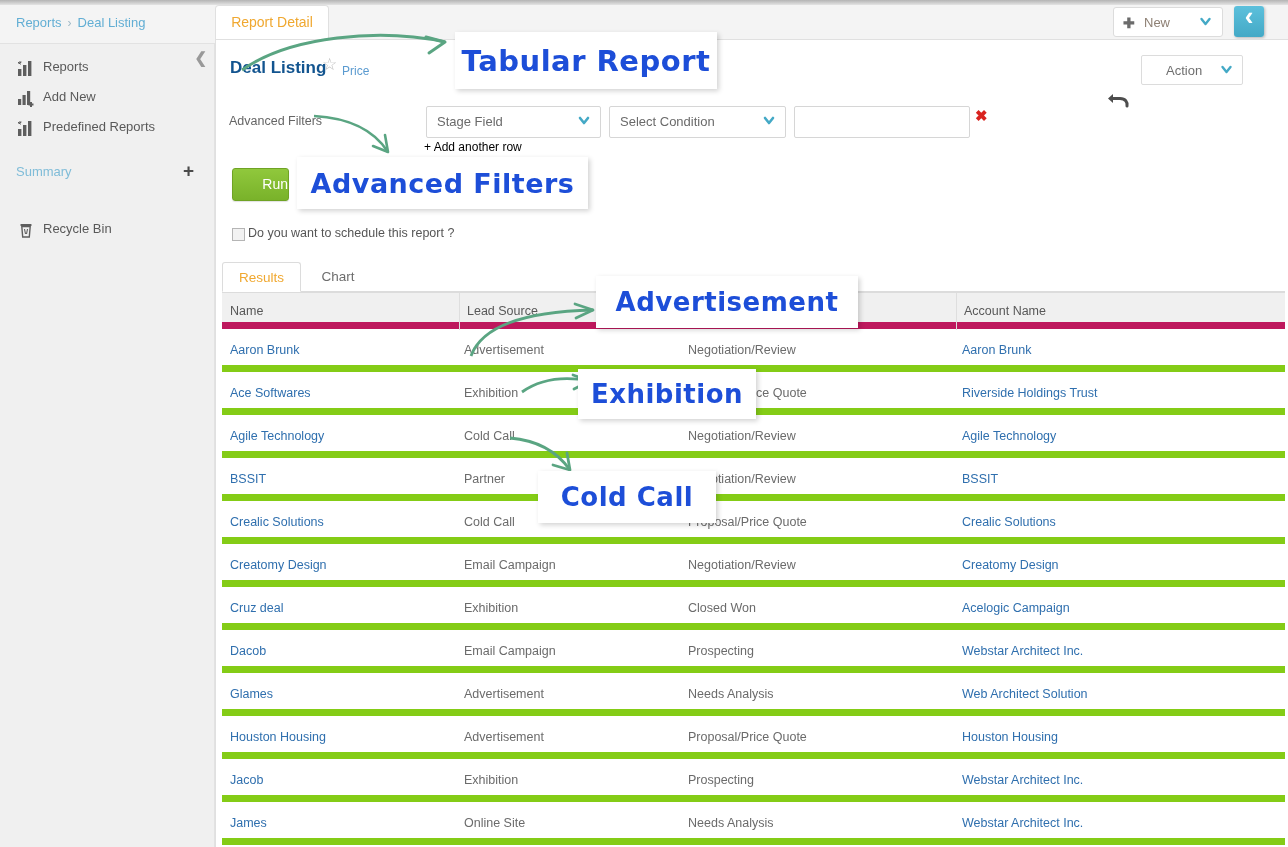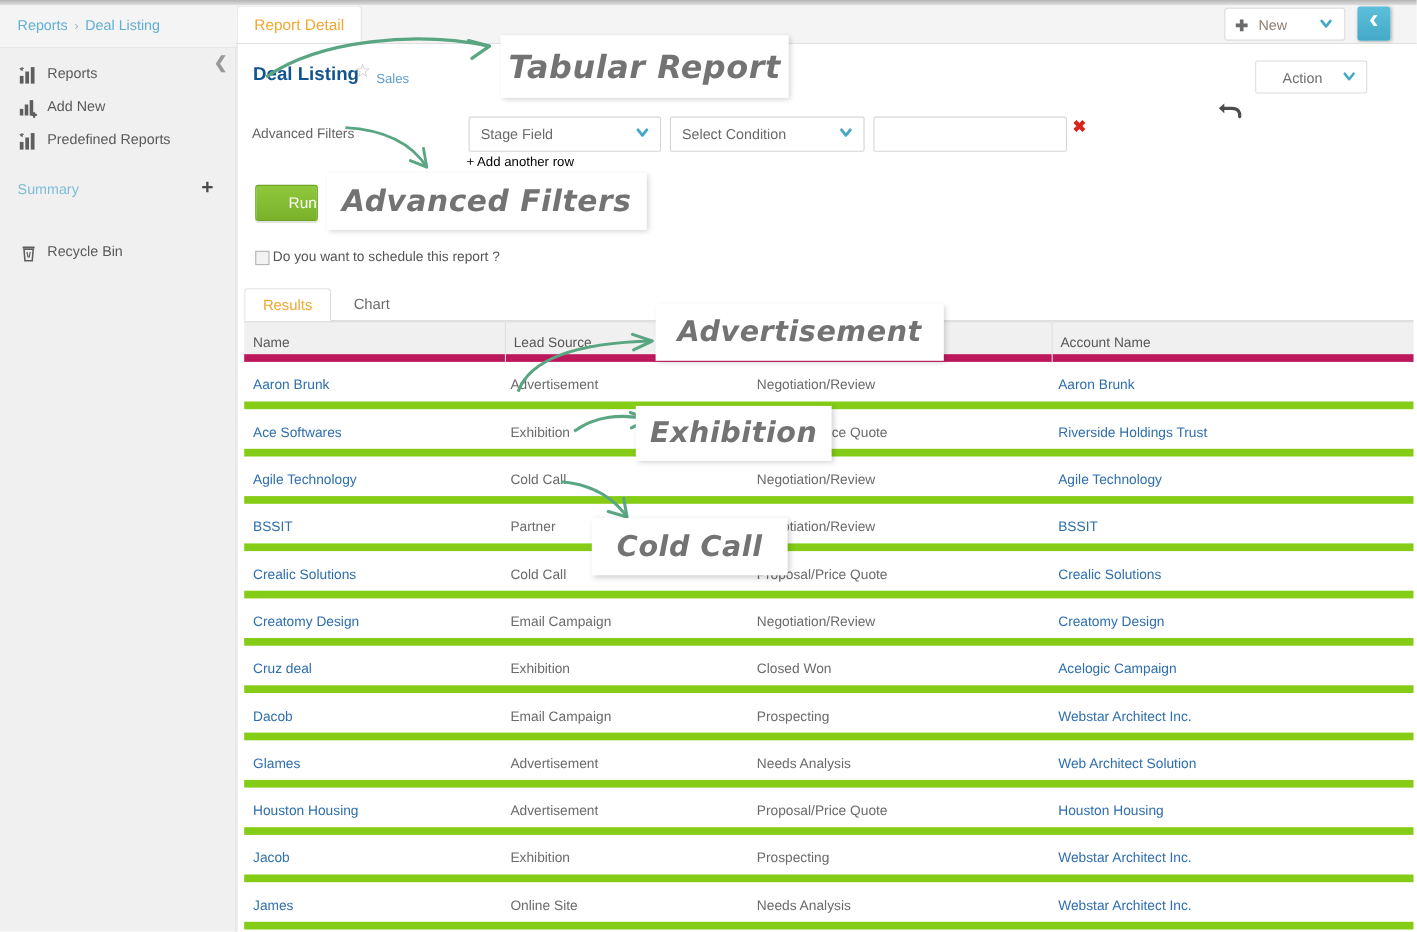--- a/index.html
+++ b/index.html
@@ -199,22 +199,22 @@
   .td.plain { color: #6b6b6b; }
 
   
   .anno {
     position: absolute; background: #ffffff;
     box-shadow: 2px 2px 5px rgba(0,0,0,.18);
     z-index: 40; display: flex; align-items: center; justify-content: center;
   }
   .anno span {
     font-family: "DejaVu Sans", sans-serif;
-    font-style: italic; font-weight: bold;
-    color: #737373; white-space: nowrap; letter-spacing: .5px;
+    font-weight: bold;
+    color: #1d4ed8; white-space: nowrap; letter-spacing: .5px;
   }
   .arrow { position: absolute; z-index: 39; pointer-events: none; }
 </style>
 </head>
 <body>
 
 <div id="app">
 
   <div class="top-strip"></div>
 
@@ -291,21 +291,21 @@
         </svg>
       </span>
       <span class="tx">Recycle Bin</span>
     </div>
   </div>
 
   <div class="main">
 
     <div class="report-title">Deal Listing</div>
     <div class="star-icon">☆</div>
-    <div class="edit-link">Sales</div>
+    <div class="edit-link">Price</div>
 
     <div class="undo-icon">
       <svg width="26" height="22" viewBox="0 0 26 22">
         <path d="M7 6 L2 10.5 L7 15 Z" fill="#4d4d4d"></path>
         <path d="M5 10.5 H14 C19.5 10.5 21.5 14 21 18" stroke="#4d4d4d" stroke-width="3" fill="none" stroke-linecap="round"></path>
       </svg>
     </div>
 
     <div class="action-sel">
       <span class="lbl">Action</span>

